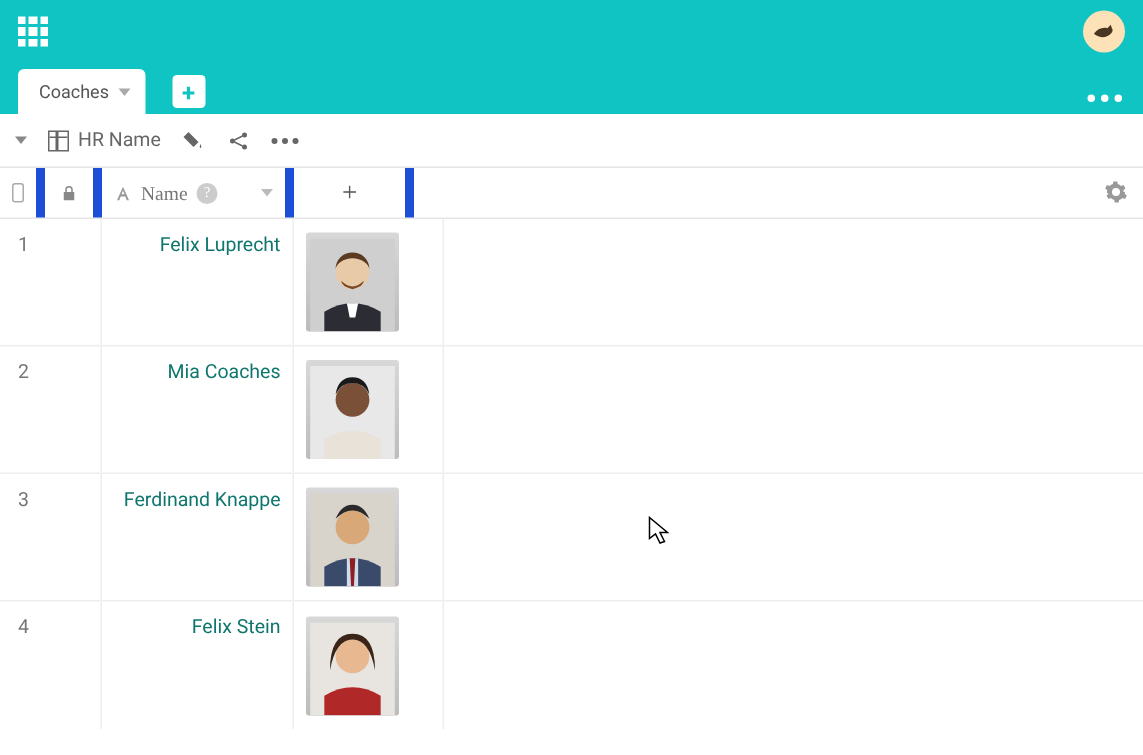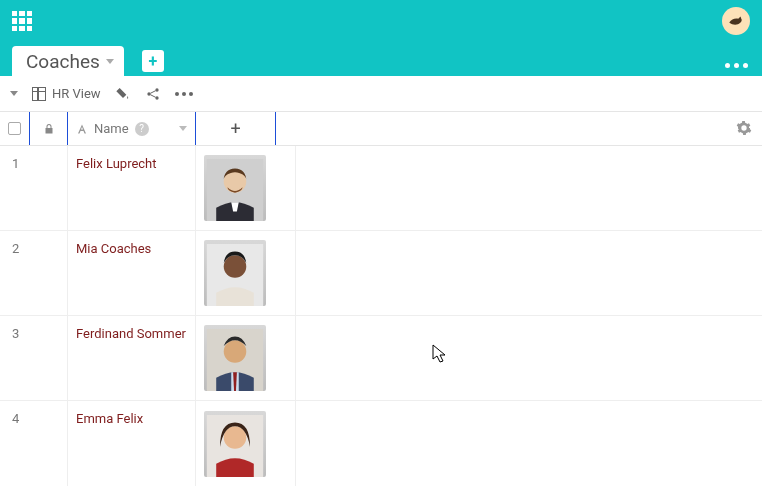--- a/index.html
+++ b/index.html
@@ -7,58 +7,58 @@
 
   
   .topbar { background: #11c4c4; height: 42px; display: flex; align-items: center; justify-content: space-between; padding: 0 12px; }
   .apps-icon { width: 20px; height: 20px; display: grid; grid-template-columns: repeat(3, 1fr); grid-template-rows: repeat(3, 1fr); gap: 2px; }
   .apps-icon span { background: #fff; }
   .avatar { width: 28px; height: 28px; border-radius: 50%; background: #fde2b8; display: flex; align-items: center; justify-content: center; }
   .avatar svg { width: 18px; height: 18px; }
 
   
   .tabstrip { background: #11c4c4; height: 34px; display: flex; align-items: flex-end; padding: 0 12px; position: relative; }
-  .tab { background: #fff; height: 30px; padding: 0 10px 0 14px; display: flex; align-items: center; gap: 6px; border-radius: 4px 4px 0 0; font-size: 19px; color: #555; }
+  .tab { background: #fff; height: 30px; padding: 0 10px 0 14px; display: flex; align-items: center; gap: 6px; border-radius: 4px 4px 0 0; font-size: 12px; color: #555; }
   .tab-caret { width: 0; height: 0; border-left: 4px solid transparent; border-right: 4px solid transparent; border-top: 5px solid #aaa; }
   .addtab { margin-left: 18px; width: 22px; height: 22px; background: #fff; border-radius: 3px; display: flex; align-items: center; justify-content: center; color: #11c4c4; font-size: 16px; font-weight: bold; margin-bottom: 4px; }
   .tab-more { position: absolute; right: 14px; bottom: 8px; display: flex; gap: 4px; }
   .tab-more span { width: 5px; height: 5px; background: #fff; border-radius: 50%; }
 
   
   .toolbar { height: 36px; border-bottom: 1px solid #e5e5e5; display: flex; align-items: center; padding: 0 10px; gap: 14px; color: #666; position: relative; }
   .tb-caret { width: 0; height: 0; border-left: 4px solid transparent; border-right: 4px solid transparent; border-top: 5px solid #888; }
   .tb-item { display: flex; align-items: center; gap: 6px; }
   .tb-grid-icon { width: 14px; height: 14px; border: 1.5px solid #666; position: relative; }
   .tb-grid-icon::before { content: ""; position: absolute; top: 3px; left: 0; right: 0; height: 1.5px; background: #666; }
   .tb-grid-icon::after { content: ""; position: absolute; top: 0; bottom: 0; left: 4px; width: 1.5px; background: #666; }
   .tb-bucket { width: 16px; height: 16px; display: flex; align-items: center; justify-content: center; }
   .tb-share { width: 16px; height: 16px; }
   .tb-dots { display: flex; gap: 3px; }
   .tb-dots span { width: 4px; height: 4px; background: #666; border-radius: 50%; }
 
   
   .colhead { height: 34px; border-bottom: 1px solid #e5e5e5; display: flex; color: #777; font-size: 13px; position: relative; }
-  .colhead .cell { border-right: 1px solid #1d4ed8; display: flex; align-items: center; padding: 0 8px; gap: 6px; }
+  .colhead .cell { border-right: 6px solid #1d4ed8; display: flex; align-items: center; padding: 0 8px; gap: 6px; font-family: Liberation Serif, serif; }
   .c-idx { width: 30px; justify-content: center; }
   .c-lock { width: 38px; justify-content: center; }
   .c-name { width: 128px; }
   .c-img { width: 100px; }
   .c-add { width: 80px; justify-content: center; font-size: 18px; color: #555; }
   .checkbox { width: 13px; height: 13px; border: 1.5px solid #aaa; border-radius: 2px; }
   .lock-icon { width: 12px; height: 12px; }
   .colhead .help { width: 14px; height: 14px; border-radius: 50%; background: #ccc; color: #fff; font-size: 10px; display: flex; align-items: center; justify-content: center; }
   .colhead .sort { margin-left: auto; width: 0; height: 0; border-left: 4px solid transparent; border-right: 4px solid transparent; border-top: 5px solid #bbb; }
   .gear-float { position: absolute; right: 10px; color: #888; top: 120px; }
 
   
   .rows { }
   .row { display: flex; border-bottom: 1px solid #eee; height: 85px; }
   .row .cell { border-right: 1px solid #eee; padding: 8px; }
   .row .idx { width: 68px; display: flex; align-items: flex-start; padding-top: 10px; color: #777; padding-left: 12px; }
-  .row .name { width: 128px; padding-top: 10px; color: #7f1d1d; }
+  .row .name { width: 128px; padding-top: 10px; color: #0f766e; text-align: right; }
   .row .img { width: 100px; display: flex; align-items: center; justify-content: flex-start; }
   .portrait { width: 62px; height: 66px; background: linear-gradient(180deg,#d8d8d8 0%, #bcbcbc 100%); border-radius: 2px; display: flex; align-items: flex-end; justify-content: center; overflow: hidden; }
   .portrait svg { width: 62px; height: 62px; }
 
   
   .cursor { position: absolute; left: 432px; top: 344px; width: 16px; height: 20px; }
 </style>
 </head>
 <body>
 
@@ -91,21 +91,21 @@
       <span></span>
       <span></span>
       <span></span>
     </div>
 </div>
 
 <div class="toolbar">
   <span class="tb-caret"></span>
   <div class="tb-item">
     <span class="tb-grid-icon"></span>
-    <span>HR View</span>
+    <span>HR Name</span>
   </div>
   <div class="tb-bucket">
     <svg viewBox="0 0 24 24">
         <path fill="#666" d="M7 3 L17 13 L12 18 L2 8 Z M19 15 C20 17 20 19 19 19 C18 19 18 17 19 15 Z"></path>
       </svg>
   </div>
   <div class="tb-share">
     <svg viewBox="0 0 24 24">
         <circle cx="6" cy="12" r="2.5" fill="#666"></circle>
         <circle cx="18" cy="6" r="2.5" fill="#666"></circle>
@@ -172,37 +172,37 @@
             <rect width="60" height="66" fill="#e8e8e8"></rect>
             <circle cx="30" cy="24" r="12" fill="#7a5038"></circle>
             <path d="M18 20 Q20 8 30 8 Q40 8 42 20 Q38 12 30 12 Q22 12 18 20" fill="#1a1a1a"></path>
             <path d="M10 66 L10 52 Q30 40 50 52 L50 66 Z" fill="#e8e2d8"></path>
           </svg>
       </div>
     </div>
   </div>
   <div class="row">
     <div class="cell idx">3</div>
-    <div class="cell name">Ferdinand Sommer</div>
+    <div class="cell name">Ferdinand Knappe</div>
     <div class="cell img">
       <div class="portrait">
         <svg viewBox="0 0 60 66">
             <rect width="60" height="66" fill="#d8d4cc"></rect>
             <circle cx="30" cy="24" r="12" fill="#d8a878"></circle>
             <path d="M18 18 Q22 8 30 8 Q38 8 42 18 Q36 12 30 12 Q24 12 18 18" fill="#2a2a2a"></path>
             <path d="M10 66 L10 52 Q30 40 50 52 L50 66 Z" fill="#3a4a6a"></path>
             <path d="M26 46 L34 46 L34 66 L26 66 Z" fill="#cde"></path>
             <path d="M28 46 L32 46 L31 66 L29 66 Z" fill="#902020"></path>
           </svg>
       </div>
     </div>
   </div>
   <div class="row" style="border-bottom:none;">
     <div class="cell idx">4</div>
-    <div class="cell name">Emma Felix</div>
+    <div class="cell name">Felix Stein</div>
     <div class="cell img">
       <div class="portrait">
         <svg viewBox="0 0 60 66">
             <rect width="60" height="66" fill="#e8e4e0"></rect>
             <circle cx="30" cy="24" r="12" fill="#e8b890"></circle>
             <path d="M14 34 Q14 8 30 8 Q46 8 46 34 Q42 12 30 12 Q18 12 14 34" fill="#3a2418"></path>
             <path d="M10 66 L10 52 Q30 40 50 52 L50 66 Z" fill="#b02828"></path>
           </svg>
       </div>
     </div>

